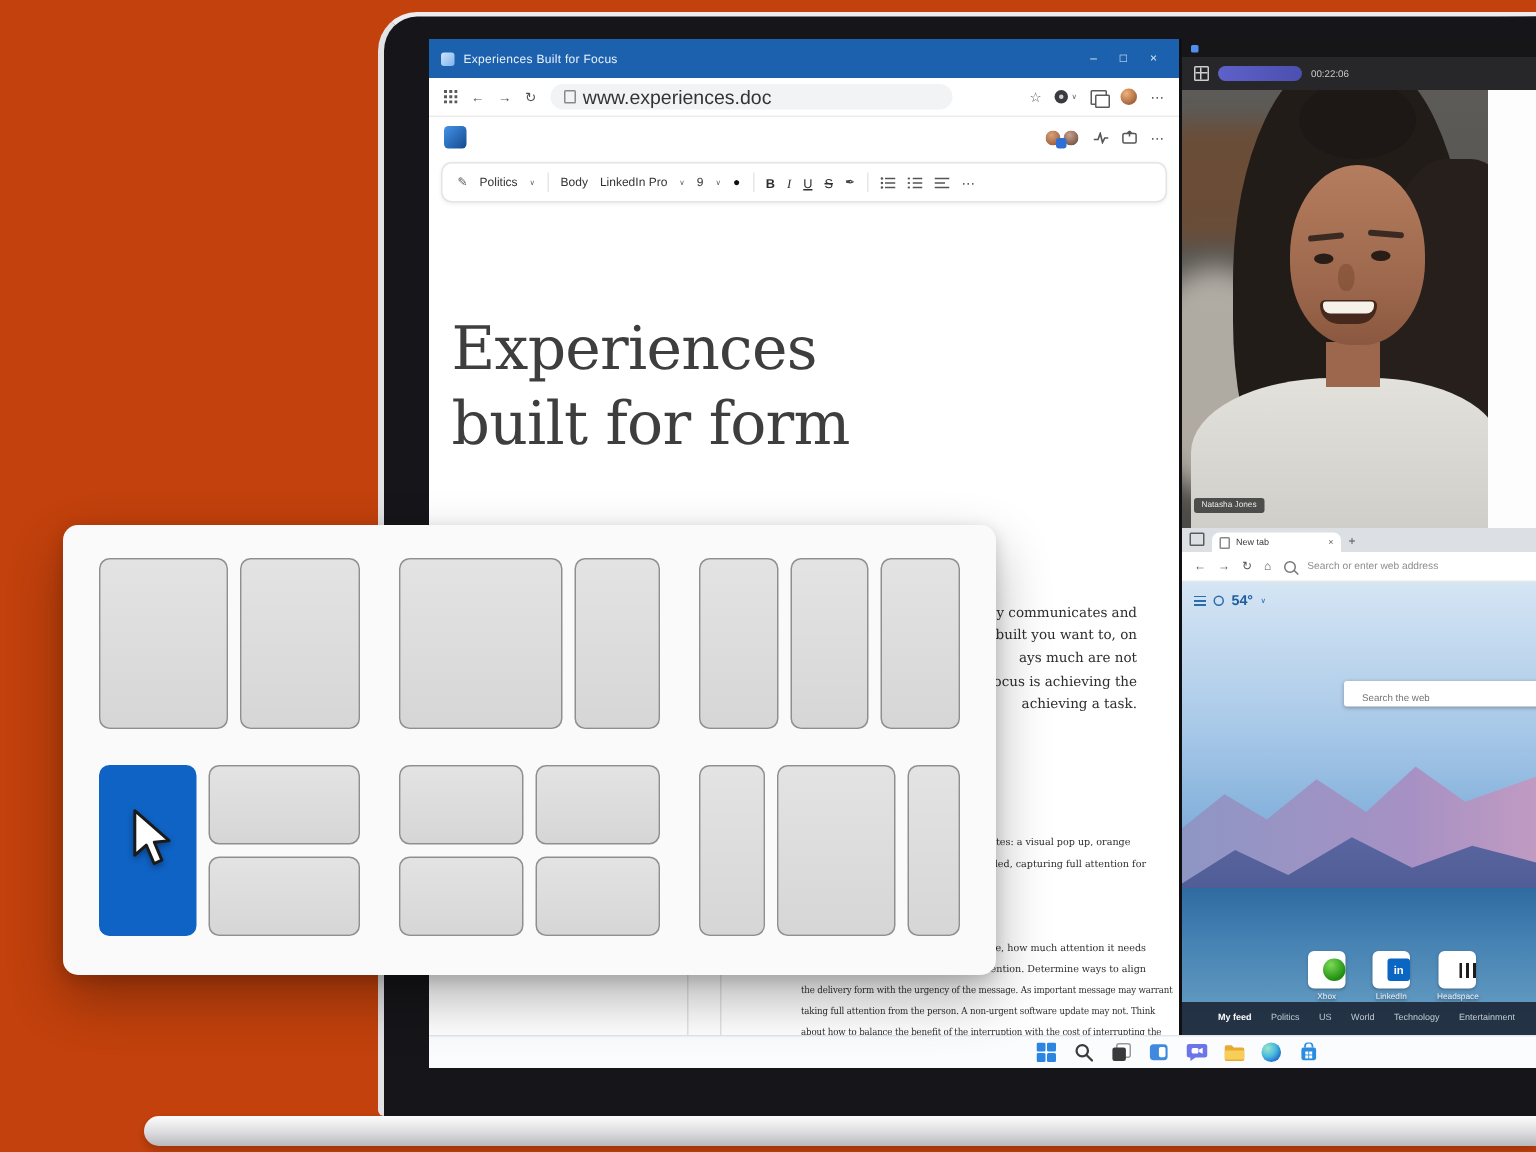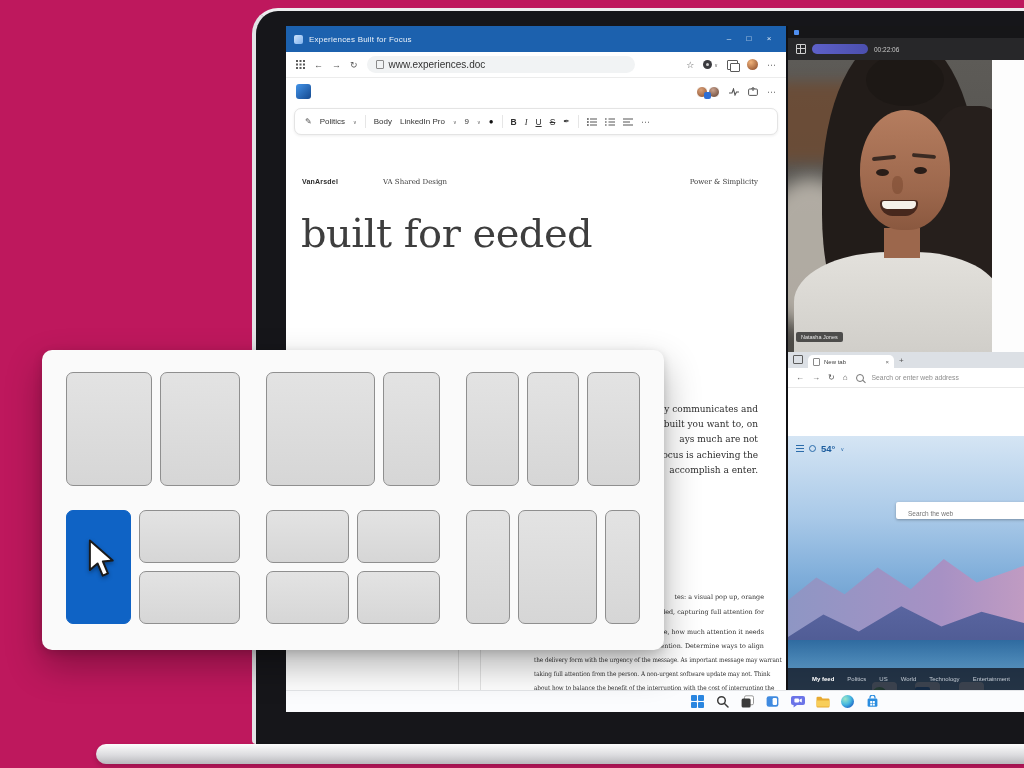--- a/index.html
+++ b/index.html
@@ -1,38 +1,38 @@
 <!DOCTYPE html>
 <html><head>
 <meta charset="utf-8">
 <style>
   html,body{margin:0;padding:0;background:#ffffff;width:1024px;height:768px;overflow:hidden;
     font-family:"Liberation Sans",sans-serif;-webkit-font-smoothing:antialiased;}
   .abs{position:absolute;}
-  #stage{position:relative;width:1024px;height:768px;background:#be185d;}
+  #stage{position:relative;width:1024px;height:768px;background:#c2410c;}
 
   
   #bezel{left:252px;top:8px;width:772px;height:736px;background:#16161a;
     border-radius:26px 0 0 4px;border-left:4px solid #e3e3e6;border-top:3px solid #ededef;box-sizing:border-box;}
   #base{left:96px;top:744px;width:928px;height:20px;border-radius:10px 0 0 10px;
     background:linear-gradient(180deg,#fcfcfc,#dcdcdf 55%,#b9b9bd);box-shadow:0 3px 5px rgba(0,0,0,.18);}
   #screen{left:286px;top:26px;width:738px;height:686px;background:#0c0c0e;overflow:hidden;}
 
   
   #doc{left:0;top:0;width:500px;height:686px;background:#fff;}
   #doc .titlebar{position:absolute;left:0;top:0;right:0;height:26px;background:#1c61ae;display:flex;align-items:center;padding:0 8px;box-sizing:border-box;}
   .tb-appicon{width:9px;height:9px;border-radius:2px;background:linear-gradient(135deg,#cfe3fa,#7fb3ef);margin-right:6px;}
   .tb-title{font-size:8px;color:#e9f1fa;letter-spacing:.2px;}
   .tb-controls{margin-left:auto;display:flex;gap:2px;}
   .tb-btn{width:18px;text-align:center;font-size:8px;color:#dce9f6;line-height:26px;}
   #doc .navrow{position:absolute;left:0;top:26px;right:0;height:26px;background:#fff;border-bottom:1px solid #ececec;display:flex;align-items:center;gap:9px;padding:0 10px;box-sizing:border-box;color:#4a4a4a;}
   .navg{font-size:9px;color:#555;}
   .addr{flex:0 1 268px;height:17px;background:#f1f3f4;border-radius:9px;display:flex;align-items:center;gap:5px;padding:0 9px;box-sizing:border-box;}
   .addr .docic{width:6px;height:7px;border:1px solid #8a8a8a;border-radius:1px;}
-  .addr .url{font-size:10px;color:#333;}
+  .addr .url{font-size:13px;color:#333;}
   .nav-right{margin-left:auto;display:flex;align-items:center;gap:9px;}
   .ext-dot{width:9px;height:9px;border-radius:50%;background:#3b3b3f;display:inline-block;position:relative;}
   .ext-dot::after{content:"";position:absolute;left:3px;top:3px;width:3px;height:3px;border-radius:50%;background:#cfcfcf;}
   .chev{font-size:5px;color:#666;}
   .coll-ic{width:9px;height:8px;border:1px solid #5a5a5a;border-radius:1px;position:relative;}
   .coll-ic::after{content:"";position:absolute;left:2px;top:2px;width:8px;height:7px;background:#fff;border:1px solid #5a5a5a;border-radius:1px;}
   .avatar-sm{width:11px;height:11px;border-radius:50%;background:radial-gradient(circle at 35% 30%,#f0b27a,#a0603a 75%);}
   #doc .collabrow{position:absolute;left:0;top:52px;right:0;height:27px;background:#fff;display:flex;align-items:center;padding:0 10px;box-sizing:border-box;}
   .wordic{width:15px;height:15px;border-radius:3px;background:linear-gradient(135deg,#4394e8,#15498f);}
   .collab-right{margin-left:auto;display:flex;align-items:center;gap:9px;}
@@ -54,21 +54,21 @@
   .dot{font-size:8px;color:#111;}
 
   
   .serif{font-family:"DejaVu Serif","Liberation Serif",serif;}
   .brandrow{position:absolute;left:0;top:152px;right:0;height:12px;}
   .brand{position:absolute;left:16px;font-size:7px;font-weight:700;color:#2c2c2c;letter-spacing:.2px;}
   .subtitle{position:absolute;left:97px;font-size:7px;color:#3a3a3a;}
   .tagline{position:absolute;right:28px;font-size:7px;color:#3a3a3a;}
   .heading{position:absolute;left:15px;top:182px;font-size:40px;line-height:50px;color:#3e3e3e;font-weight:500;letter-spacing:-.5px;}
   .p1{position:absolute;right:28px;top:376px;text-align:right;font-size:9px;line-height:15.2px;color:#2e2e2e;}
-  .p2{position:absolute;right:22px;top:564px;text-align:right;font-size:6.4px;line-height:14.6px;color:#2e2e2e;}
+  .p2{position:absolute;right:22px;top:528px;text-align:center;font-size:6.4px;line-height:14.6px;color:#2e2e2e;}
   .p3c{position:absolute;right:22px;top:600px;text-align:right;font-size:6.4px;line-height:13.6px;color:#2e2e2e;}
   .p3f{position:absolute;left:248px;top:628px;font-size:6.4px;line-height:13.8px;color:#2e2e2e;white-space:nowrap;transform:scaleX(.9);transform-origin:left top;letter-spacing:-.1px;}
   .pageline{position:absolute;width:1px;background:#e3e3e3;top:612px;height:62px;}
 
   
   #teams{left:500px;top:0;width:238px;height:326px;background:#fdfdfd;border-left:2px solid #101013;box-sizing:border-box;}
   .t-bar1{position:absolute;left:0;top:0;right:0;height:12px;background:#161618;display:flex;align-items:center;padding:0 6px;}
   .t-dot{width:5px;height:5px;background:#4f8ff0;border-radius:1px;}
   .t-bar2{position:absolute;left:0;top:12px;right:0;height:22px;background:#272729;display:flex;align-items:center;gap:6px;padding:0 8px;box-sizing:border-box;}
   .t-grid{width:8px;height:8px;border:1px solid #cfcfcf;border-radius:1px;position:relative;}
@@ -104,35 +104,35 @@
   .e-tab{width:86px;height:13px;background:#fff;border-radius:5px 5px 0 0;display:flex;align-items:center;gap:4px;padding:0 5px;box-sizing:border-box;}
   .e-fav{width:5px;height:6px;border:1px solid #8a8a8a;border-radius:1px;}
   .e-tabtitle{font-size:6px;color:#3c3c3c;}
   .e-x{margin-left:auto;font-size:6px;color:#666;}
   .e-plus{font-size:8px;color:#555;margin-bottom:3px;}
   .e-navbar{position:absolute;left:0;top:16px;right:0;height:20px;background:#fff;border-bottom:1px solid #e8e8e8;display:flex;align-items:center;gap:8px;padding:0 8px;box-sizing:border-box;}
   .e-nv{font-size:8px;color:#555;}
   .mag{width:6px;height:6px;border:1.2px solid #767676;border-radius:50%;position:relative;display:inline-block;}
   .mag::after{content:"";position:absolute;left:5px;top:6px;width:4px;height:1.2px;background:#767676;transform:rotate(45deg);}
   .e-addr{font-size:6.8px;color:#8d8d8d;}
-  .e-content{position:absolute;left:0;top:36px;right:0;bottom:0;overflow:hidden;background:linear-gradient(180deg,#d5e5f4 0%,#a9c9e8 32%,#80aeda 55%,#6b9ecd 70%);margin-top:48px;}
+  .e-content{position:absolute;left:0;top:36px;right:0;bottom:0;overflow:hidden;background:linear-gradient(180deg,#d5e5f4 0%,#a9c9e8 32%,#80aeda 55%,#6b9ecd 70%);}
   .mtn-far{position:absolute;left:0;right:0;top:118px;height:84px;background:linear-gradient(90deg,#8e96c4,#a791c4 65%,#c09bc2);
     clip-path:polygon(0 55%,12% 28%,24% 48%,38% 16%,52% 42%,66% 6%,80% 34%,100% 14%,100% 100%,0 100%);}
   .mtn-near{position:absolute;left:0;right:0;top:152px;height:70px;background:linear-gradient(180deg,#5e6aa6,#4c5890);
     clip-path:polygon(0 70%,15% 38%,30% 62%,48% 26%,65% 55%,82% 34%,100% 50%,100% 100%,0 100%);}
   .water{position:absolute;left:0;right:0;top:204px;bottom:0;background:linear-gradient(180deg,#2f6ba0,#4884b4 40%,#6ba2c6);}
   .weather{position:absolute;left:8px;top:7px;display:flex;align-items:center;gap:5px;color:#2b6cab;}
   .hamb{width:8px;height:7px;background:repeating-linear-gradient(180deg,#2b6cab 0 1.3px,transparent 1.3px 2.9px);}
   .sun{width:7px;height:7px;border:1.5px solid #2b6cab;border-radius:50%;box-sizing:border-box;}
   .temp{font-size:9.5px;font-weight:700;color:#1d5d9e;}
   .searchbox{position:absolute;left:108px;top:66px;width:150px;height:17px;background:#fff;border-radius:2px;box-shadow:0 1px 3px rgba(0,0,0,.3);}
   .searchbox input{width:100%;height:100%;border:0;outline:none;background:transparent;font-size:6.5px;color:#777;padding:0 0 0 12px;box-sizing:border-box;font-family:"Liberation Sans",sans-serif;}
   .qlinks{position:absolute;left:84px;top:246px;display:flex;gap:18px;}
   .qlink{display:flex;flex-direction:column;align-items:center;gap:3px;}
-  .tile{width:25px;height:25px;background:#fff;border-radius:4px;box-shadow:0 1px 2px rgba(0,0,0,.25);display:flex;align-items:center;justify-content:flex-start;}
+  .tile{width:25px;height:25px;background:#fff;border-radius:4px;box-shadow:0 1px 2px rgba(0,0,0,.25);display:flex;align-items:center;justify-content:flex-end;}
   .xboxball{width:15px;height:15px;border-radius:50%;background:radial-gradient(circle at 35% 28%,#7bdb57,#1e8c0e 72%);}
   .liic{width:15px;height:15px;border-radius:2px;background:#0a66c2;color:#fff;font-size:7.5px;font-weight:700;display:flex;align-items:center;justify-content:center;}
   .bars{width:11px;height:10px;background:repeating-linear-gradient(90deg,#1c1c1c 0 2px,transparent 2px 4.6px);}
   .qlabel{font-size:5.5px;color:#eef3f8;text-shadow:0 1px 2px rgba(0,0,0,.55);}
   .newsbar{position:absolute;left:0;right:0;bottom:0;height:22px;background:rgba(23,32,46,.85);display:flex;align-items:center;gap:13px;padding-left:24px;box-sizing:border-box;}
   .news{font-size:6px;color:#c2cad3;}
   .news.active{color:#fff;font-weight:700;}
 
   
   #taskbar{position:absolute;left:0;right:0;top:664px;height:22px;background:#fbfcfe;border-top:1px solid #e4e6e9;}
@@ -272,34 +272,30 @@
         <svg width="10" height="8" viewBox="0 0 10 8">
           <g stroke="#555" stroke-width="1">
               <line x1="0" y1="1" x2="10" y2="1"></line>
               <line x1="0" y1="4" x2="7" y2="4"></line>
               <line x1="0" y1="7" x2="10" y2="7"></line>
             </g>
         </svg>
         <span class="navg">⋯</span>
       </div>
 
-      <div class="brandrow serif">
-        <span class="brand" style="font-family:'Liberation Sans',sans-serif;">VanArsdel</span>
-        <span class="subtitle">VA Shared Design</span>
-        <span class="tagline">Power &amp; Simplicity</span>
-      </div>
       <div class="heading serif">
-        <div>built for eeded</div>
+        <div>Experiences</div>
+        <div>built for form</div>
       </div>
       <div class="p1 serif">
         <div>gy communicates and</div>
         <div>built you want to, on</div>
         <div>ays much are not</div>
         <div>Focus is achieving the</div>
-        <div>accomplish a enter.</div>
+        <div>achieving a task.</div>
       </div>
       <div class="p2 serif">
         <div>tes: a visual pop up, orange</div>
         <div>eeded, capturing full attention for</div>
       </div>
       <div class="p3c serif">
         <div>rmine, how much attention it needs</div>
         <div>ttention. Determine ways to align</div>
       </div>
       <div class="p3f serif">

